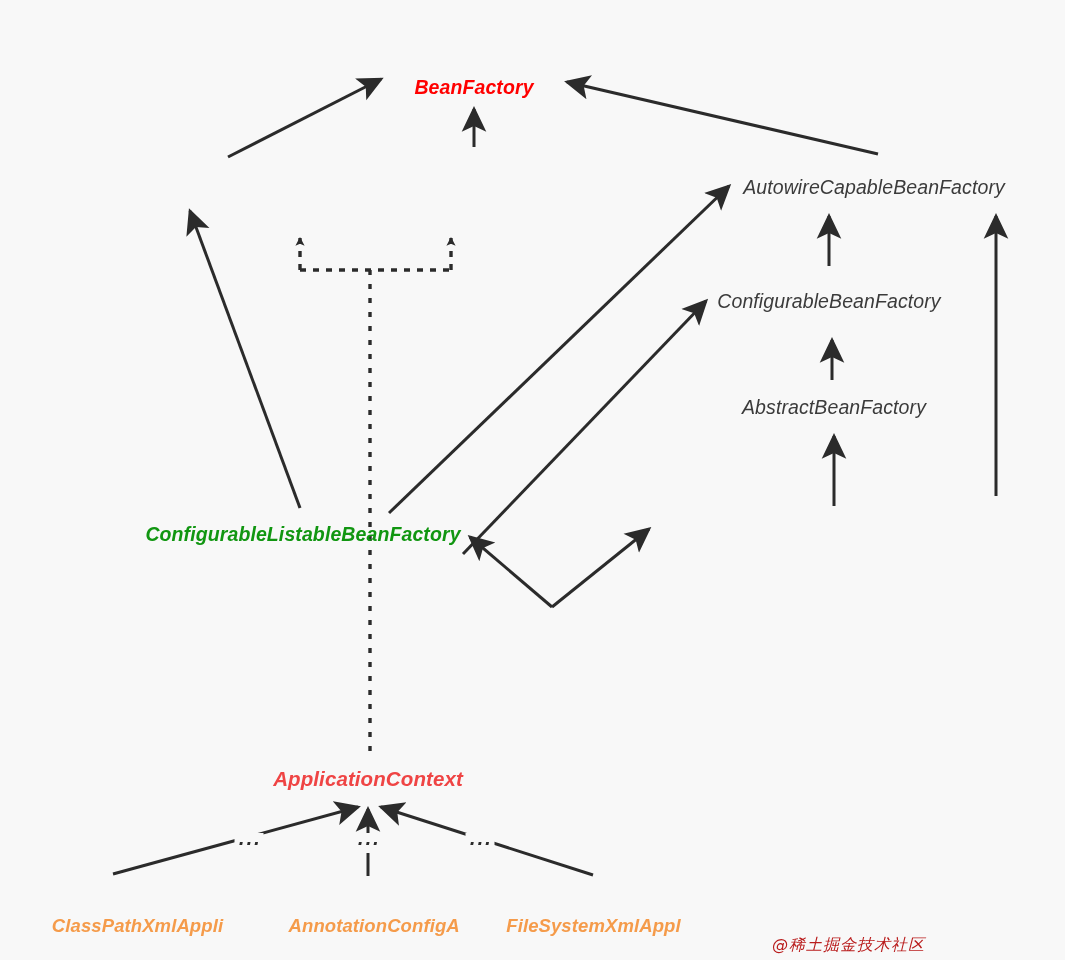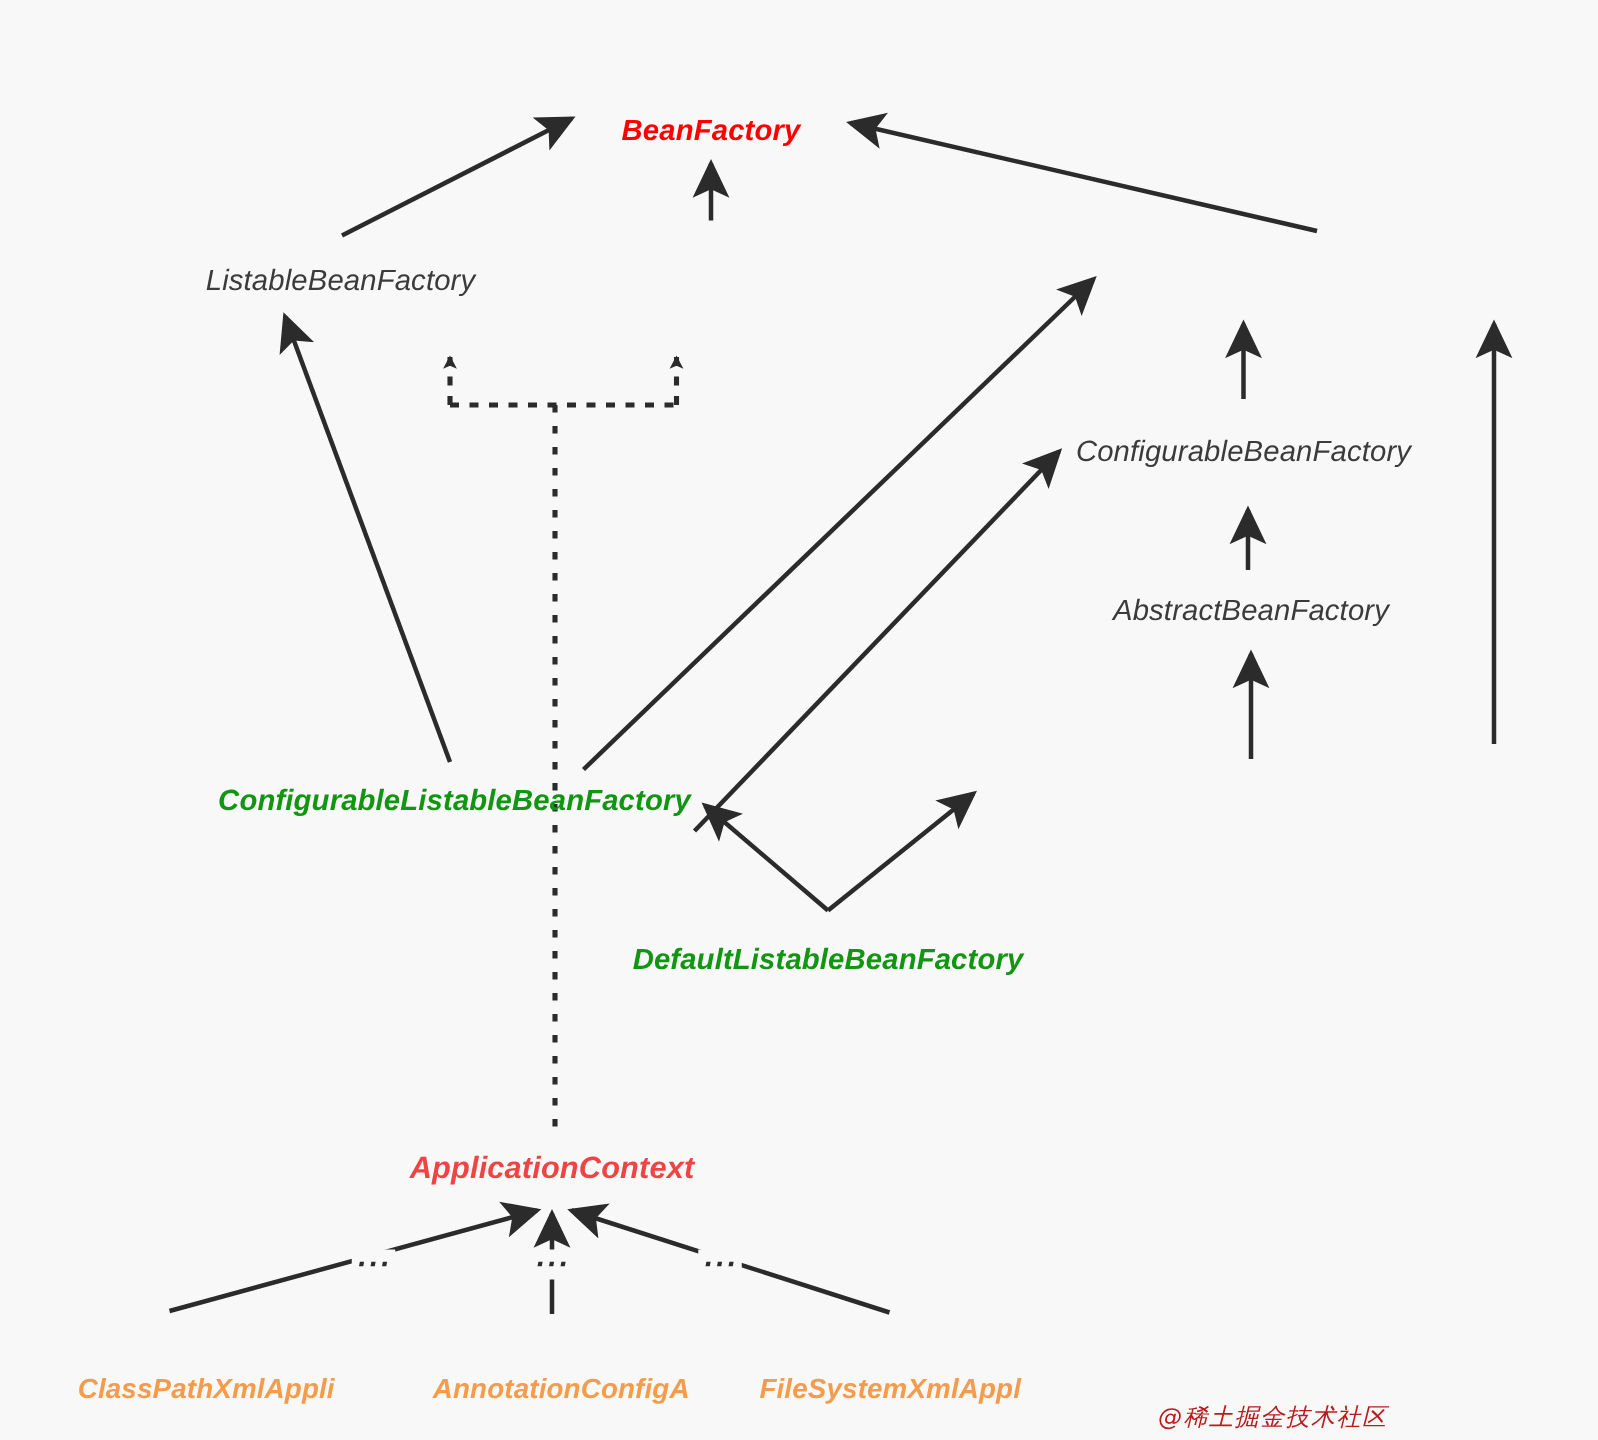--- a/index.html
+++ b/index.html
@@ -167,32 +167,31 @@
       <line x1="368" y1="860" x2="368" y2="793" stroke="#2b2b2b" stroke-width="3" marker-end="url(#ah)"></line>
     </g>
 
     <g>
       <line x1="593" y1="859" x2="381" y2="791" stroke="#2b2b2b" stroke-width="3" marker-end="url(#ah)"></line>
     </g>
   </svg>
 
   <div class="node center n-red" style="left:474px; top:60px;">BeanFactory</div>
 
-  <div class="node center n-plain" style="left:227px; top:160px;">ListableBeanFactory</div>
-
-
+
+
+  <div class="node center n-plain" style="left:874px; top:160px;">AutowireCapableBeanFactory</div>
 
   <div class="node center n-plain" style="left:829px; top:274px;">ConfigurableBeanFactory</div>
 
   <div class="node center n-plain" style="left:834px; top:380px;">AbstractBeanFactory</div>
 
   <div class="node center n-green" style="left:303px; top:507px;">ConfigurableListableBeanFactory</div>
 
 
-  <div class="node center n-green" style="left:552px; top:613px;">DefaultListableBeanFactory</div>
 
   <div class="node center n-orange" style="left:368px; top:750px;">ApplicationContext</div>
 
   <div class="ellipsis" style="left:249px; top:827px;">···</div>
   <div class="ellipsis" style="left:368px; top:827px;">···</div>
   <div class="ellipsis" style="left:480px; top:827px;">···</div>
 
   <div class="node center n-orange-small" style="left:127px; top:871px;">
     <span>ClassPathXmlAppli</span><br>
     <span>cationContext</span>

